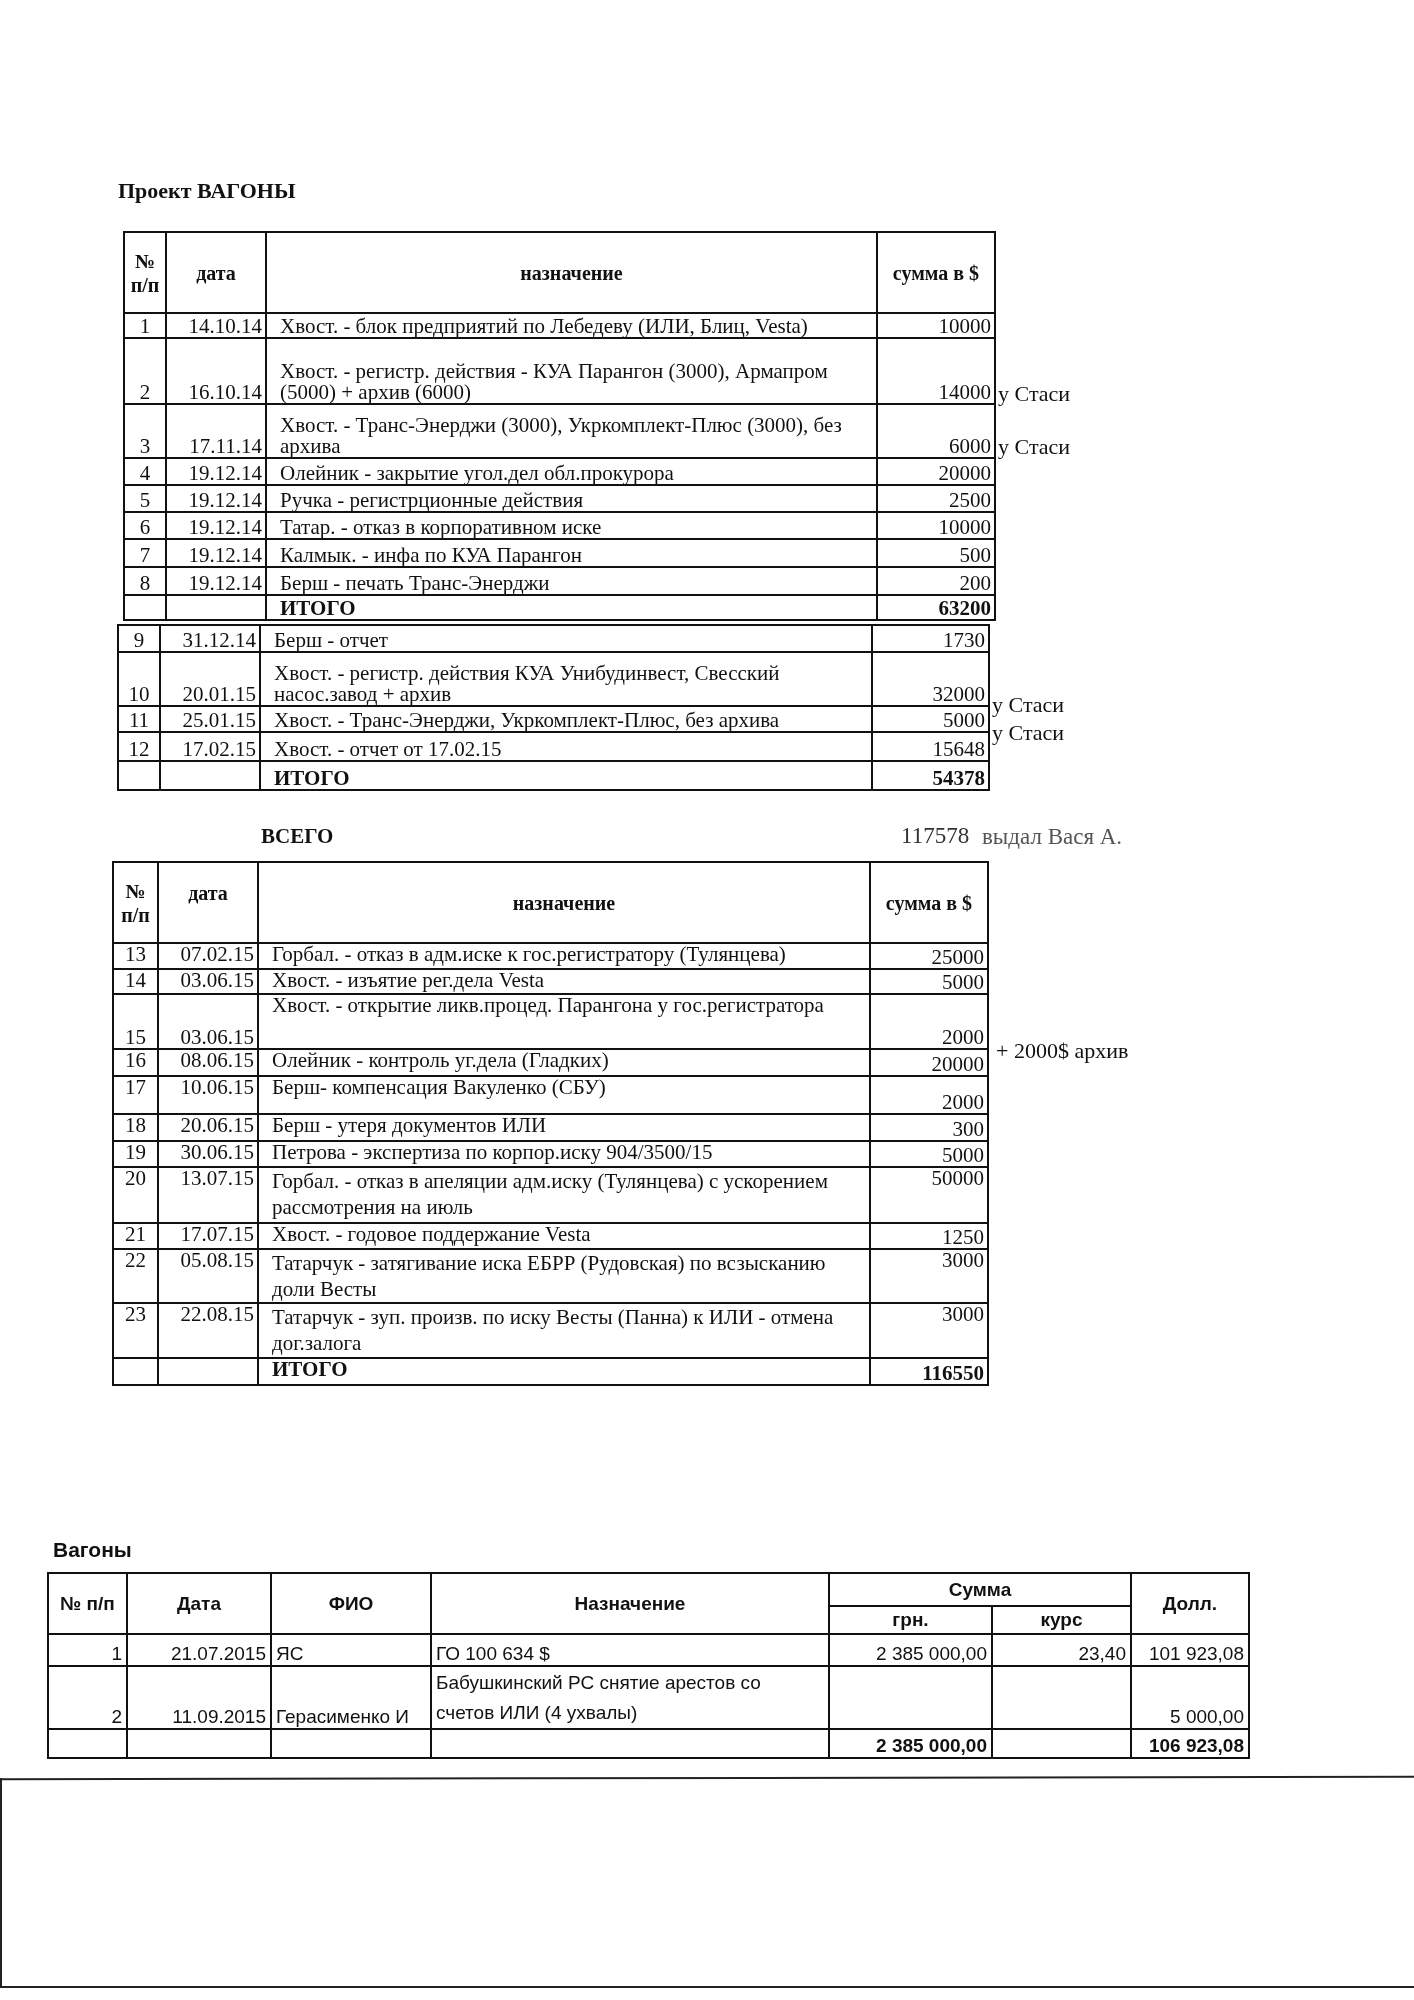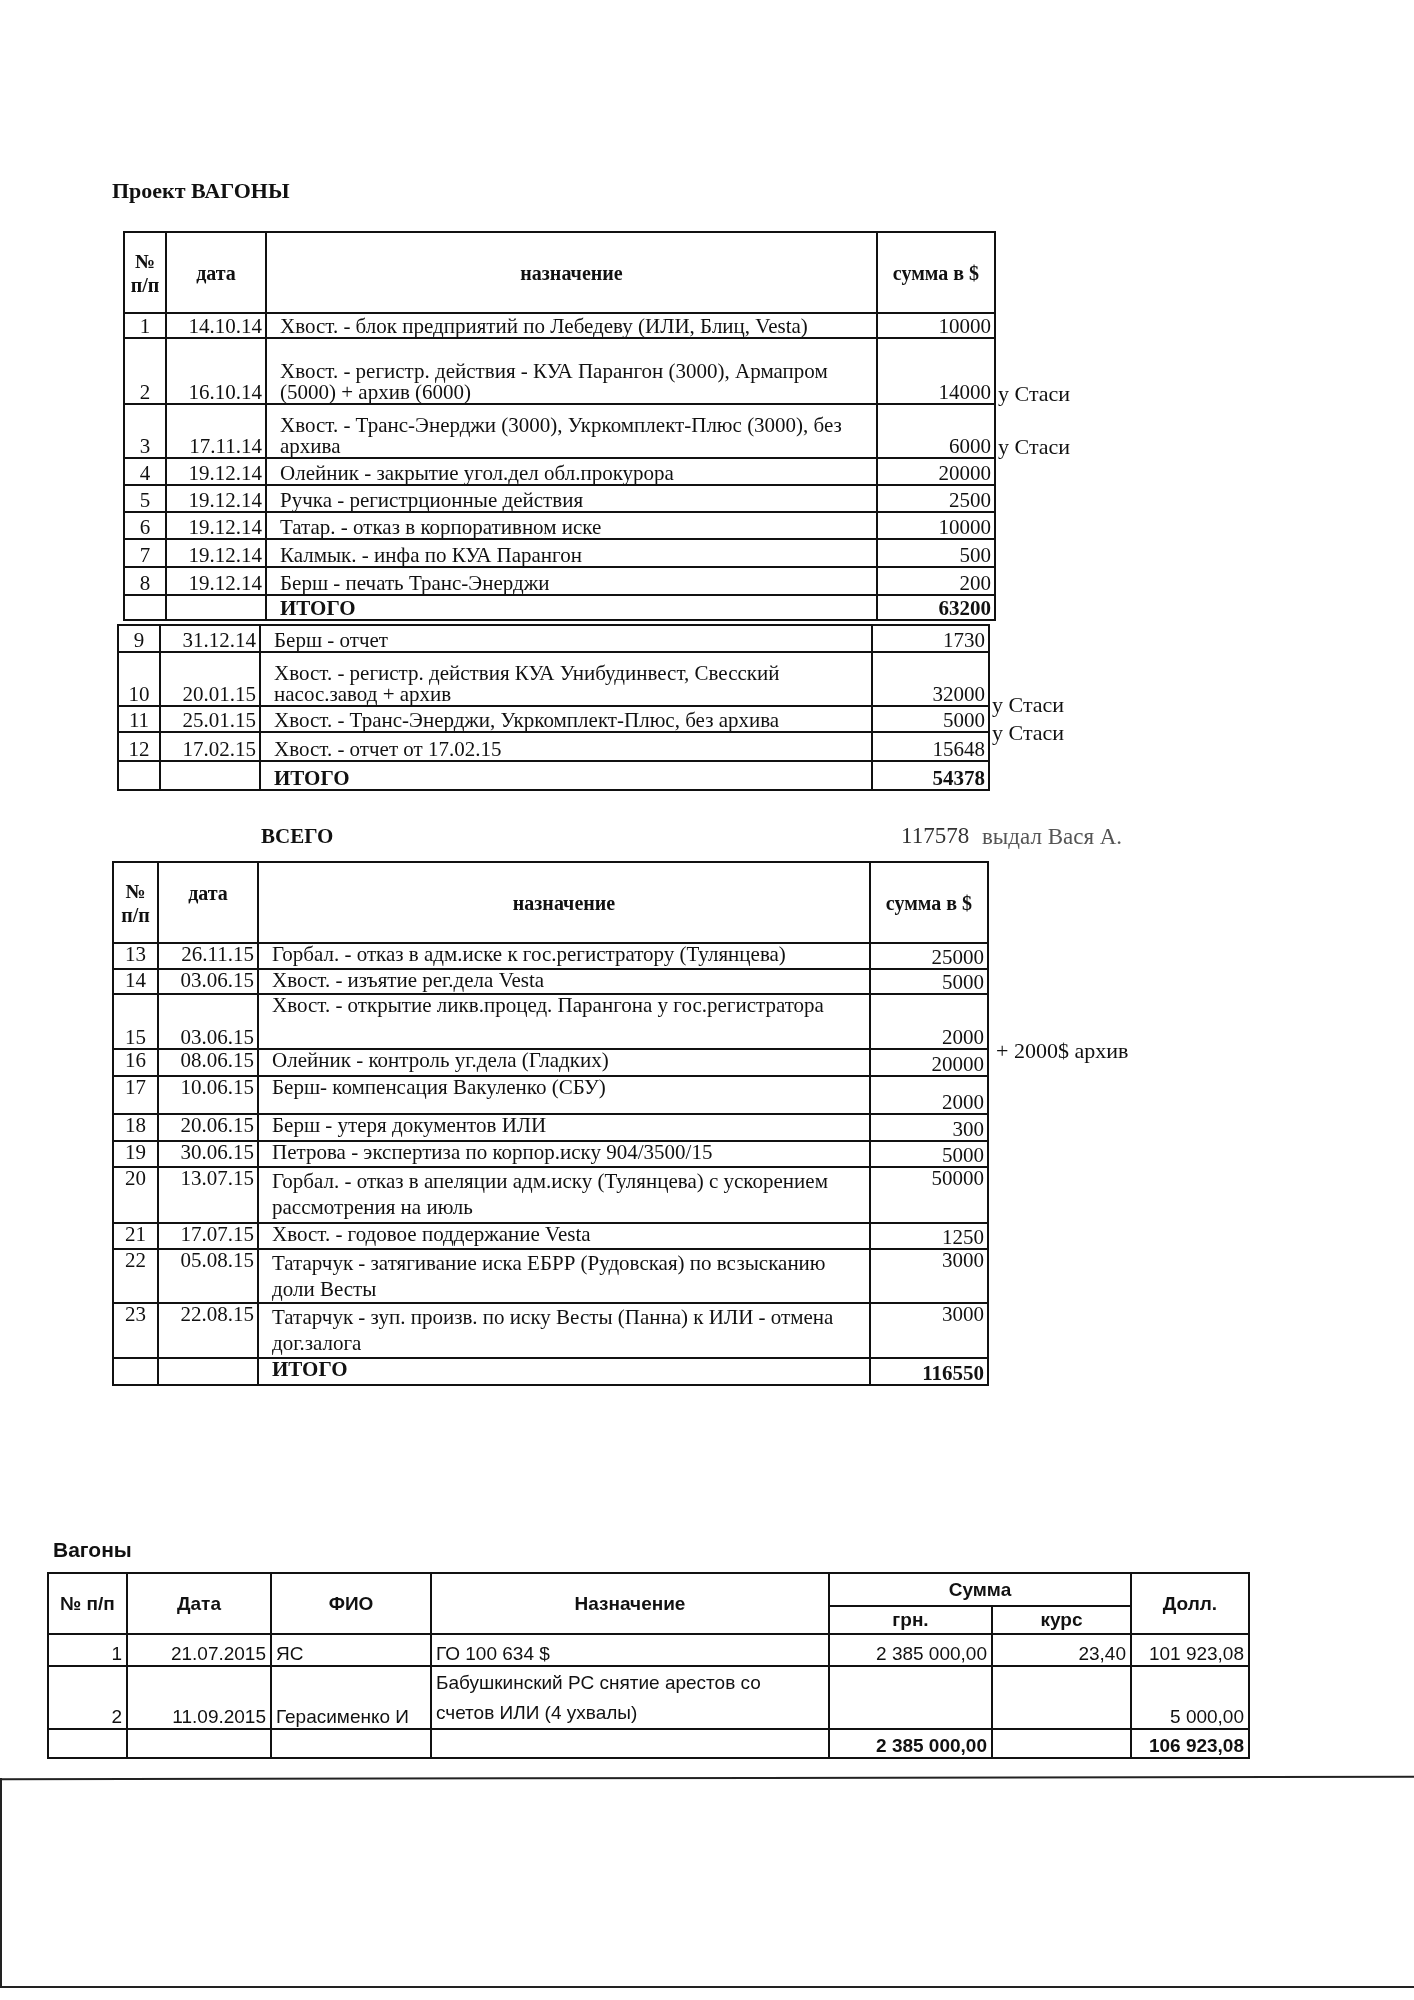--- a/index.html
+++ b/index.html
@@ -23,21 +23,21 @@
   table.w th { font-weight:bold; text-align:center; }
   table.w td.r { text-align:right; vertical-align:bottom; }
   table.w td.l { text-align:left; vertical-align:bottom; white-space:normal; }
   table.w td.b { font-weight:bold; }
   .hline { position:absolute; background:#222; height:2px; }
   .vline { position:absolute; background:#222; width:2px; }
 </style>
 </head>
 <body>
 
-<div class="abs serif title" style="left:112px; top:178px;">Проект ВАГОНЫ</div>
+<div class="abs serif title" style="left:118px; top:178px;">Проект ВАГОНЫ</div>
 
 <table class="t s" style="left:123px; top:231px; width:871px;">
   <colgroup>
       <col style="width:42px">
       <col style="width:100px">
       <col style="width:611px">
       <col style="width:118px">
     </colgroup>
   <tbody>
       <tr style="height:81px">
@@ -161,21 +161,21 @@
     </colgroup>
   <tbody>
       <tr style="height:81px">
     <th><span>№</span><br><span>п/п</span></th>
     <th style="vertical-align:top; padding-top:18px;">дата</th>
     <th>назначение</th>
     <th>сумма в $</th>
   </tr>
   <tr style="height:26px">
     <td class="idx">13</td>
-    <td class="date">26.11.15</td>
+    <td class="date">07.02.15</td>
     <td class="desc">Горбал. - отказ в адм.иске к гос.регистратору (Тулянцева)</td>
     <td class="num" style="vertical-align:bottom">25000</td>
   </tr>
   <tr style="height:25px">
     <td class="idx">14</td>
     <td class="date">03.06.15</td>
     <td class="desc">Хвост. - изъятие рег.дела Vesta</td>
     <td class="num" style="vertical-align:bottom">5000</td>
   </tr>
   <tr style="height:55px">

